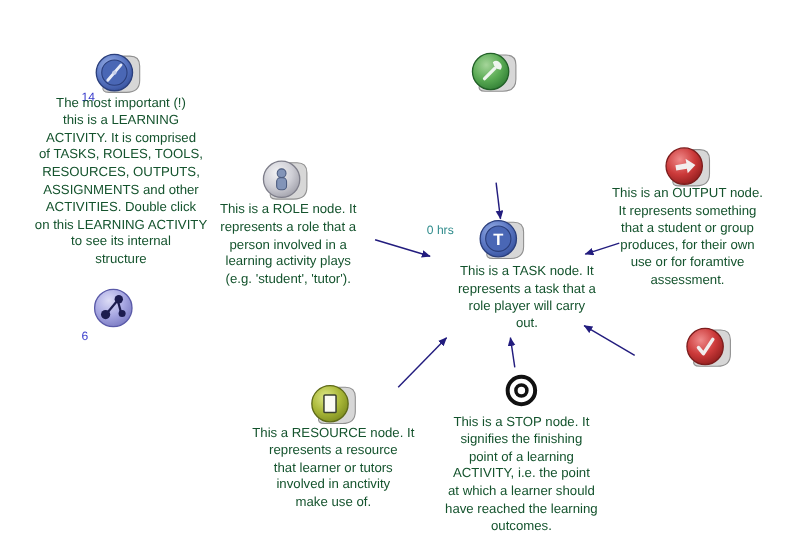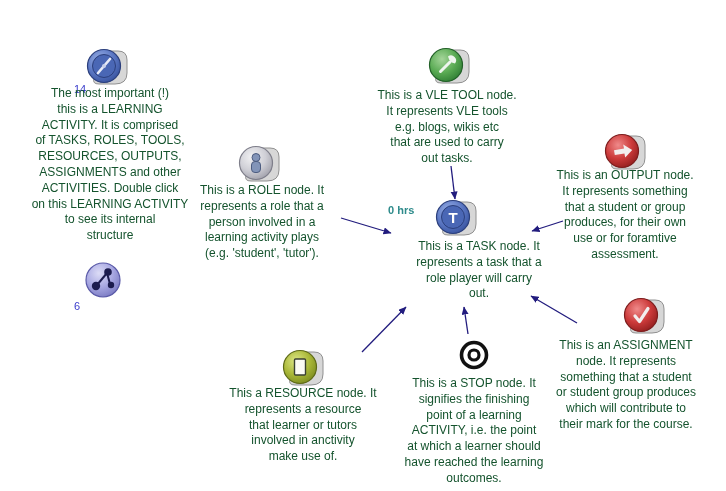--- a/index.html
+++ b/index.html
@@ -9,21 +9,21 @@
     font-family:"Liberation Sans", sans-serif; overflow:hidden;
   }
   .node-text {
     position:absolute; text-align:center; font-size:12px; line-height:15.8px;
     color:#14532d; white-space:pre-line; cursor:default;
   }
   .badge {
     position:absolute; font-size:11px; color:#3a3ccc;margin-top:13px;
   }
   .hours {
-    position:absolute; font-size:11px; color:#2e8b8b; font-weight:700;
+    position:absolute; font-size:11px; color:#2e8b8b; font-weight:400;
   }
   .icon { position:absolute; }
   svg.edges { position:absolute; left:0; top:0; width:726px; height:491px; pointer-events:none; }
   svg.edges line { pointer-events:stroke; }
 </style>
 </head>
 <body>
 
 <div class="canvas">
 
@@ -96,25 +96,20 @@
             <stop offset="55%" stop-color="#5aab54"></stop>
             <stop offset="100%" stop-color="#2e7c33"></stop>
           </radialGradient>
         </defs>
       <path d="M16 5 H34 Q43 5 43 14 V27 Q43 38 31 38 H15 Q8 38 10 32 Q4 29 8 22 Z" fill="#d7d7d7" stroke="#909090" stroke-width="1"></path>
       <circle cx="20" cy="20" r="16.5" fill="url(#gTool)" stroke="#226028" stroke-width="1.2"></circle>
       <line x1="14.5" y1="26.5" x2="24" y2="17" stroke="#eef5ee" stroke-width="3" stroke-linecap="round"></line>
       <path d="M22 11.5 a5 5 0 0 1 7 7 l-3.2 -1 -2.5 -2.5 Z" fill="#eef5ee"></path>
     </svg>
   </div>
-  <div class="node-text" style="left:347px; top:88px; width:200px;">This is a VLE TOOL node.
-It represents VLE tools
-e.g. blogs, wikis etc
-that are used to carry
-out tasks.</div>
 
   <div class="icon" style="left:236px; top:143px;">
     <svg width="46" height="45" viewBox="0 0 46 45">
       <defs>
           <radialGradient id="gRole" cx="38%" cy="32%" r="75%">
             <stop offset="0%" stop-color="#f2f2f4"></stop>
             <stop offset="55%" stop-color="#cfcfd6"></stop>
             <stop offset="100%" stop-color="#9e9ea8"></stop>
           </radialGradient>
         </defs>
@@ -179,26 +174,20 @@
             <stop offset="0%" stop-color="#ef8a8a"></stop>
             <stop offset="55%" stop-color="#cc3a3a"></stop>
             <stop offset="100%" stop-color="#8f1d1d"></stop>
           </radialGradient>
         </defs>
       <path d="M16 5 H34 Q43 5 43 14 V27 Q43 38 31 38 H15 Q8 38 10 32 Q4 29 8 22 Z" fill="#d7d7d7" stroke="#909090" stroke-width="1"></path>
       <circle cx="20" cy="20" r="16.5" fill="url(#gAsg)" stroke="#7c1d1d" stroke-width="1.2"></circle>
       <path d="M14 21 l4.5 5.5 8.5 -13" stroke="#f2eeee" stroke-width="3.2" fill="none" stroke-linecap="round" stroke-linejoin="round"></path>
     </svg>
   </div>
-  <div class="node-text" style="left:528px; top:338px; width:196px;">This is an ASSIGNMENT
-node. It represents
-something that a student
-or student group produces
-which will contribute to
-their mark for the course.</div>
 
   <div class="icon" style="left:457px; top:338px;">
     <svg width="34" height="34" viewBox="0 0 34 34">
       <circle cx="17" cy="17" r="12.5" fill="none" stroke="#111111" stroke-width="3.6"></circle>
       <circle cx="17" cy="17" r="5" fill="none" stroke="#111111" stroke-width="3.2"></circle>
     </svg>
   </div>
   <div class="node-text" style="left:374px; top:376px; width:200px;">This is a STOP node. It
 signifies the finishing
 point of a learning

